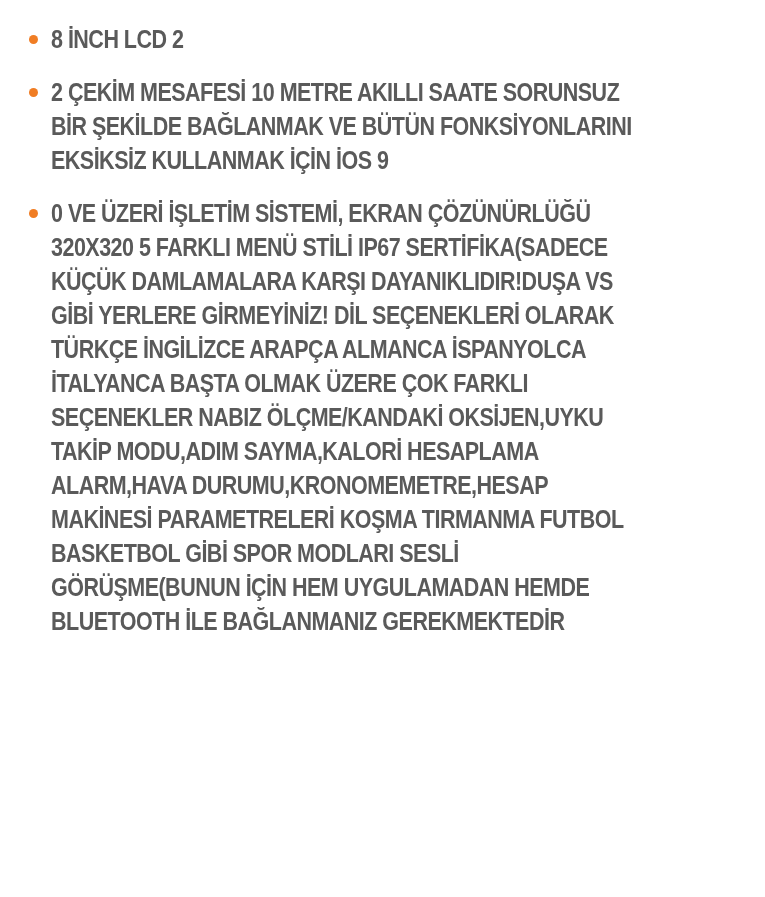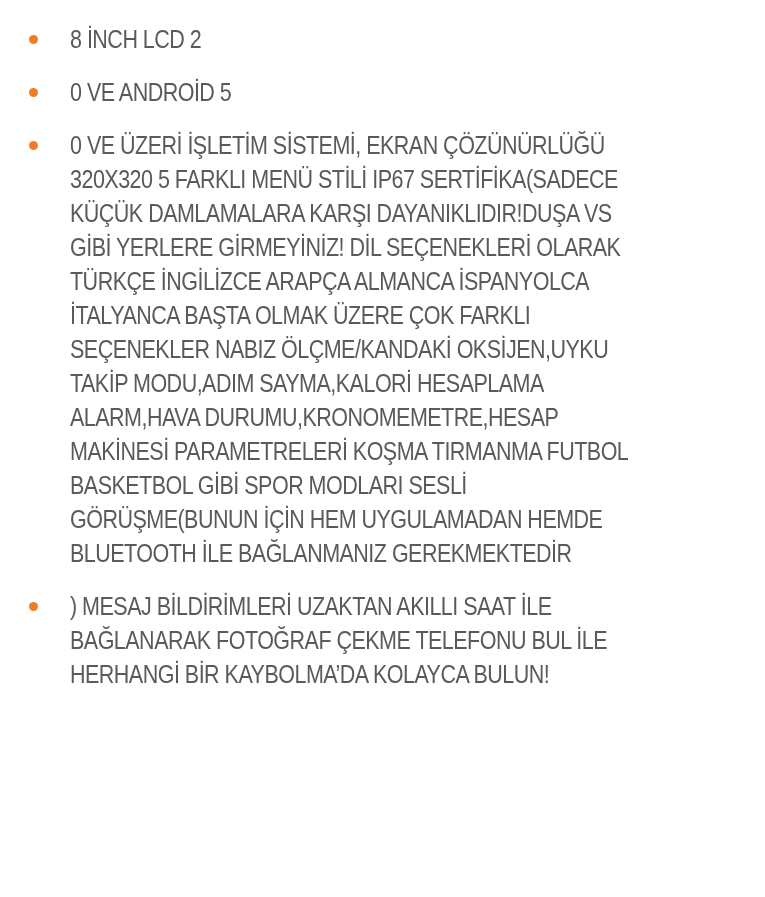--- a/index.html
+++ b/index.html
@@ -19,23 +19,24 @@
       list-style: none;
       margin: 0;
       padding: 0;
       position: absolute;
       left: 0;
       top: 22px;
       width: 765px;
     }
     .feature-item {
       position: relative;
-      padding-left: 70px;
+      padding-left: 51px;
       padding-right: 20px;
       margin-bottom: 19px;
+      font-weight: bold;
     }
     .feature-item .bullet {
       position: absolute;
       left: 29px;
       top: 13px;
       width: 9px;
       height: 9px;
       border-radius: 50%;
       background: #f07d24;
     }
@@ -53,37 +54,33 @@
 </head>
 <body>
 
 <ul class="feature-list">
   <li class="feature-item">
     <span class="bullet" style="background: rgb(240, 125, 36);"></span>
     <span class="line" style="color: rgb(90, 90, 90);">8 İNCH LCD 2</span>
   </li>
   <li class="feature-item">
     <span class="bullet" style="background: rgb(240, 125, 36);"></span>
-    <span class="line" style="color: rgb(90, 90, 90);">0 VE ANDROİD 5</span>
+    <span class="line" style="color: rgb(90, 90, 90);">2 ÇEKİM MESAFESİ 10 METRE AKILLI SAATE SORUNSUZ</span>
+    <span class="line" style="color: rgb(90, 90, 90);">BİR ŞEKİLDE BAĞLANMAK VE BÜTÜN FONKSİYONLARINI</span>
+    <span class="line" style="color: rgb(90, 90, 90);">EKSİKSİZ KULLANMAK İÇİN İOS 9</span>
   </li>
   <li class="feature-item">
     <span class="bullet" style="background: rgb(240, 125, 36);"></span>
     <span class="line" style="color: rgb(90, 90, 90);">0 VE ÜZERİ İŞLETİM SİSTEMİ, EKRAN ÇÖZÜNÜRLÜĞÜ</span>
     <span class="line" style="color: rgb(90, 90, 90);">320X320 5 FARKLI MENÜ STİLİ IP67 SERTİFİKA(SADECE</span>
     <span class="line" style="color: rgb(90, 90, 90);">KÜÇÜK DAMLAMALARA KARŞI DAYANIKLIDIR!DUŞA VS</span>
     <span class="line" style="color: rgb(90, 90, 90);">GİBİ YERLERE GİRMEYİNİZ! DİL SEÇENEKLERİ OLARAK</span>
     <span class="line" style="color: rgb(90, 90, 90);">TÜRKÇE İNGİLİZCE ARAPÇA ALMANCA İSPANYOLCA</span>
     <span class="line" style="color: rgb(90, 90, 90);">İTALYANCA BAŞTA OLMAK ÜZERE ÇOK FARKLI</span>
     <span class="line" style="color: rgb(90, 90, 90);">SEÇENEKLER NABIZ ÖLÇME/KANDAKİ OKSİJEN,UYKU</span>
     <span class="line" style="color: rgb(90, 90, 90);">TAKİP MODU,ADIM SAYMA,KALORİ HESAPLAMA</span>
     <span class="line" style="color: rgb(90, 90, 90);">ALARM,HAVA DURUMU,KRONOMEMETRE,HESAP</span>
     <span class="line" style="color: rgb(90, 90, 90);">MAKİNESİ PARAMETRELERİ KOŞMA TIRMANMA FUTBOL</span>
     <span class="line" style="color: rgb(90, 90, 90);">BASKETBOL GİBİ SPOR MODLARI SESLİ</span>
     <span class="line" style="color: rgb(90, 90, 90);">GÖRÜŞME(BUNUN İÇİN HEM UYGULAMADAN HEMDE</span>
     <span class="line" style="color: rgb(90, 90, 90);">BLUETOOTH İLE BAĞLANMANIZ GEREKMEKTEDİR</span>
   </li>
-  <li class="feature-item">
-    <span class="bullet" style="background: rgb(240, 125, 36);"></span>
-    <span class="line" style="color: rgb(90, 90, 90);">) MESAJ BİLDİRİMLERİ UZAKTAN AKILLI SAAT İLE</span>
-    <span class="line" style="color: rgb(90, 90, 90);">BAĞLANARAK FOTOĞRAF ÇEKME TELEFONU BUL İLE</span>
-    <span class="line" style="color: rgb(90, 90, 90);">HERHANGİ BİR KAYBOLMA’DA KOLAYCA BULUN!</span>
-  </li>
 </ul>
 
 </body></html>

